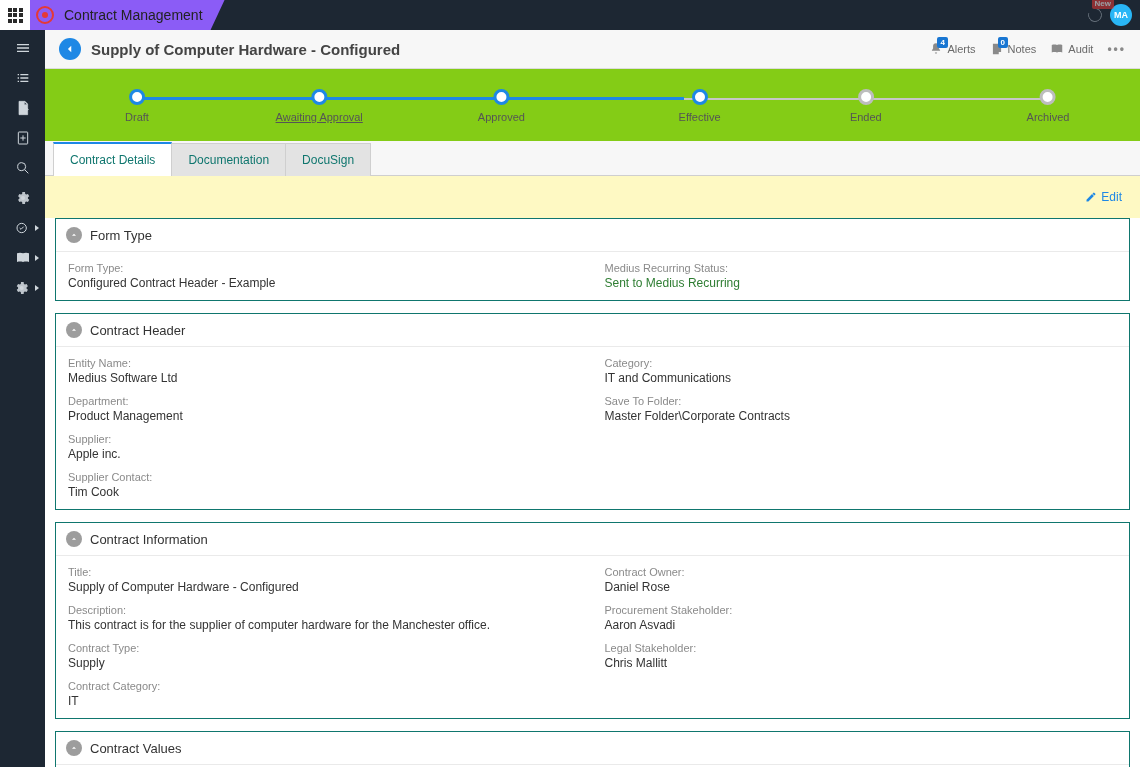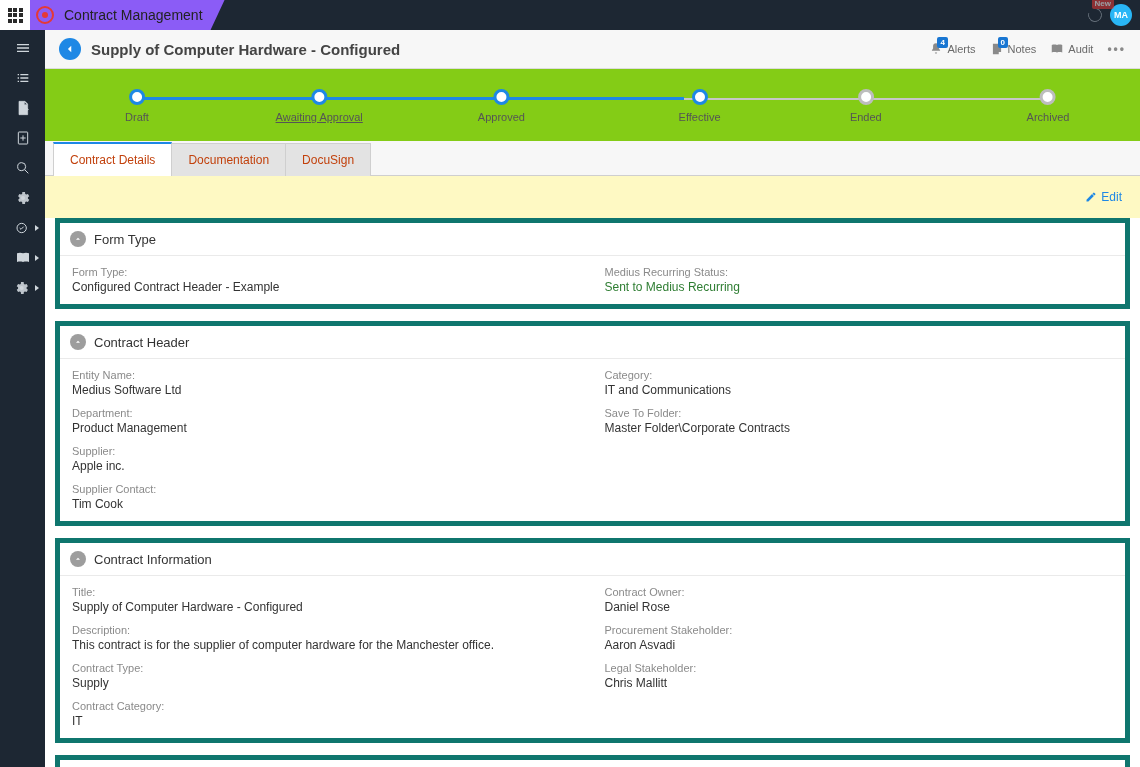--- a/index.html
+++ b/index.html
@@ -130,39 +130,39 @@
   .step.inactive .circle{border-color:#bdbdbd;}
   .line{position:absolute;top:8px;height:3px;background:#1e88e5;}
   .line.inactive{background:#c7c7c7;height:2px;top:8.5px;}
 
   
   .tabs{
     display:flex;align-items:flex-end;background:#f7f7f7;padding:0 0 0 8px;
     border-bottom:1px solid #cfcfcf;position:relative;
   }
   .tab{
-    padding:9px 16px;font-size:12px;color:#c2410c;background:#e3e3e3;border:1px solid #cfcfcf;
+    padding:9px 16px;font-size:12px;color:#0f766e;background:#e3e3e3;border:1px solid #cfcfcf;
     border-bottom:none;margin-right:0;cursor:pointer;position:relative;top:1px;
   }
   .tab.active{
     background:#fff;border-top:2px solid #1e88e5;
   }
   .tab + .tab{border-left:none;}
   .edit-link{
     margin-left:auto;margin-right:18px;color:#1e88e5;font-size:12px;
     display:flex;align-items:center;gap:4px;cursor:pointer;padding:8px 0;
   }
   .edit-row{background:#fef9c3;display:flex;padding:6px 0;border-bottom:0;}
 
   .content{
     padding:0 10px 20px 10px;background:#fff;
   }
 
   .panel{
-    border:5px solid #0f766e;background:#fff;margin-top:12px;
+    border:1px solid #0f766e;background:#fff;margin-top:12px;
   }
   .panel:first-of-type{margin-top:0;}
   .panel-header{
     display:flex;align-items:center;gap:8px;padding:8px 10px;border-bottom:1px solid #eaeaea;
   }
   .collapse-btn{
     width:16px;height:16px;border-radius:50%;background:#9d9d9d;
     display:flex;align-items:center;justify-content:center;cursor:pointer;
   }
   .collapse-btn svg{width:8px;height:8px;fill:#fff;}

